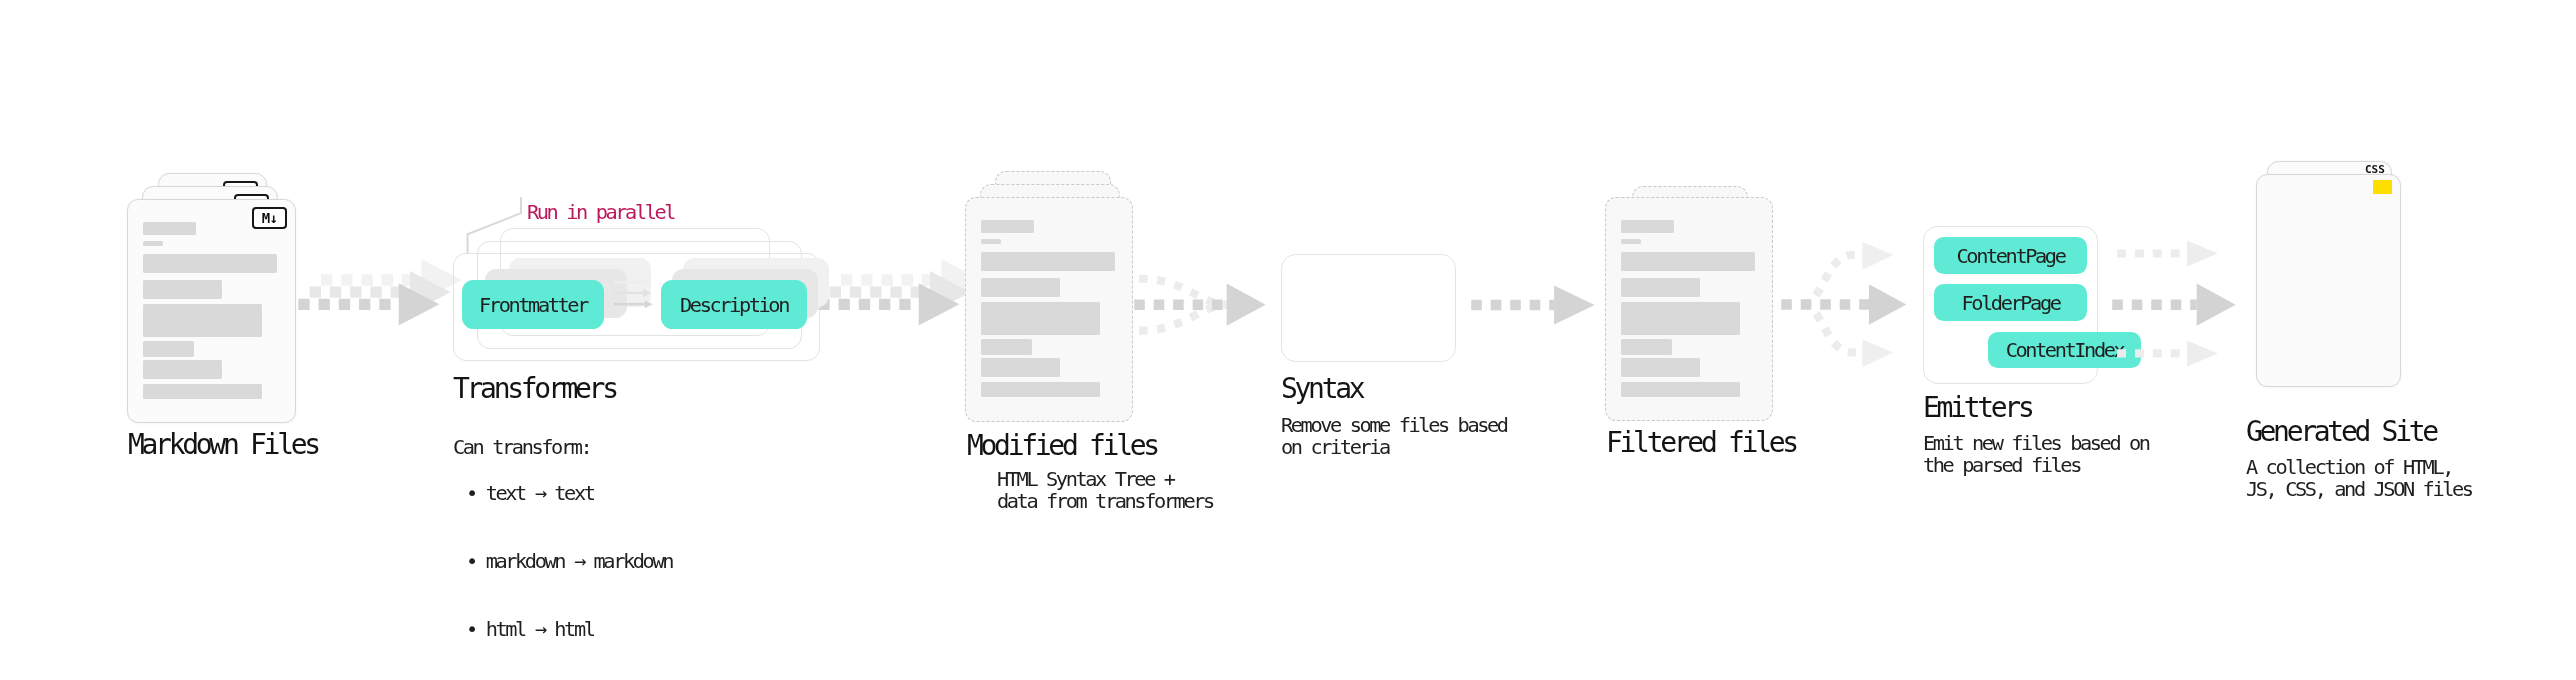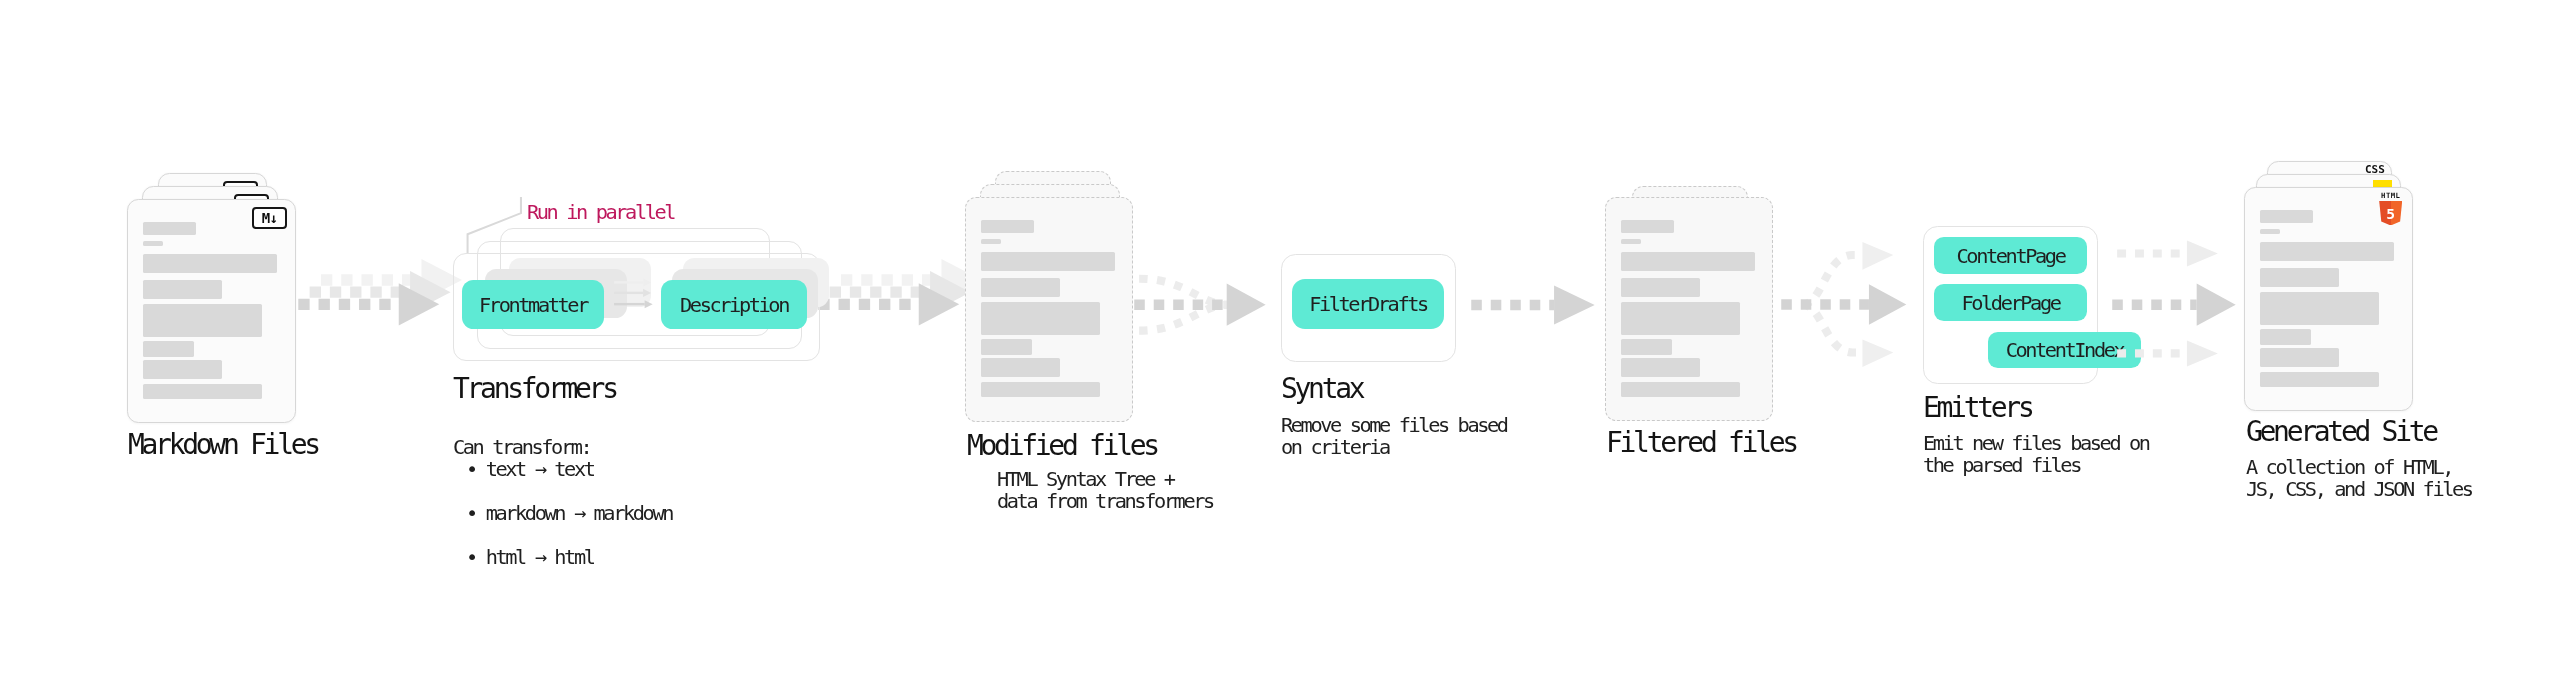--- a/index.html
+++ b/index.html
@@ -42,21 +42,21 @@
     position:absolute;background:#5eead4;border-radius:11.4px;
     display:flex;align-items:center;justify-content:center;
     font-size:20.3px;letter-spacing:-2.4px;color:#1f1f1f;white-space:nowrap;
   }
   .btn.ghost1{background:#e7e7e7;}
   .btn.ghost2{background:#f1f1f1;}
   
   .h{position:absolute;font-size:28px;letter-spacing:-3.3px;color:#141414;white-space:nowrap;line-height:28px;}
   .d{position:absolute;font-size:20.3px;letter-spacing:-2.4px;color:#202020;line-height:22px;white-space:pre-line;}
   .annot{position:absolute;font-size:20.3px;letter-spacing:-2.4px;color:#be185d;white-space:nowrap;}
-  .bullet{padding-left:13px;}
+  .bullet{padding-left:13px;margin-top:24px;}
   .bullet::before{content:"• ";}
   svg{position:absolute;overflow:visible;}
 </style>
 </head>
 <body>
 
 <div id="canvas">
 
   <div class="doc-card" style="left:158px;top:173px;width:107px;height:203px;z-index:1;">
     <div class="md-badge">M↓</div>
@@ -157,21 +157,20 @@
 data from transformers</div>
 
   <svg style="left:1131px;top:260px;" width="146" height="91" viewBox="0 0 180 112">
     <path d="M 10 23 C 68 23 84 55 120 55" fill="none" stroke="#ececec" stroke-width="10" stroke-dasharray="10 12"></path>
     <path d="M 10 87 C 68 87 84 55 120 55" fill="none" stroke="#ececec" stroke-width="10" stroke-dasharray="10 12"></path>
     <line x1="4" y1="55" x2="118" y2="55" stroke="#d4d4d4" stroke-width="13" stroke-dasharray="13 11"></line>
     <polygon points="118,29 118,81 166,55" fill="#d4d4d4"></polygon>
   </svg>
 
   <div class="frame filled" style="left:1281px;top:254px;width:173px;height:106px;border-radius:14.6px;"></div>
-  <div class="btn" style="left:1292px;top:279px;width:152px;height:50px;border-radius:13px;">FilterDrafts</div>
   <div class="h" style="left:1281px;top:375px;">Syntax</div>
   <div class="d" style="left:1281px;top:414px;">Remove some files based
 on criteria</div>
 
   <svg style="left:1468px;top:282px;" width="134" height="46" viewBox="0 0 165 56">
     <line x1="4" y1="28" x2="106" y2="28" stroke="#d4d4d4" stroke-width="13" stroke-dasharray="13 11"></line>
     <polygon points="106,4 106,52 156,28" fill="#d4d4d4"></polygon>
   </svg>
 
   <div class="doc-card dashed" style="left:1632px;top:186px;width:114px;height:195px;z-index:1;"></div>
@@ -215,34 +214,18 @@
 
   <div class="doc-card" style="left:2267px;top:161px;width:123px;height:203px;z-index:1;">
     <div class="css-badge">
       <div class="css-word">CSS</div>
       <div class="css-bar"></div>
     </div>
   </div>
   <div class="doc-card" style="left:2256px;top:174px;width:143px;height:211px;z-index:2;">
     <div class="js-badge"></div>
   </div>
-  <div class="doc-card bars" style="left:2244px;top:187px;width:167px;height:222px;z-index:3;">
-    <div class="html5-badge">
-      <div class="html5-word">HTML</div>
-      <div class="html5-shield">
-          <span>5</span>
-        </div>
-    </div>
-  <div class="bar" style="top: 22px; width: 53px; height: 13px;"></div>
-      <div class="bar" style="top: 41px; width: 19.5px; height: 4.9px;"></div>
-      <div class="bar" style="top: 54px; width: 134px; height: 18.7px;"></div>
-      <div class="bar" style="top: 80px; width: 79px; height: 18.7px;"></div>
-      <div class="bar" style="top: 104px; width: 119px; height: 32.5px;"></div>
-      <div class="bar" style="top: 141px; width: 51px; height: 16.3px;"></div>
-      <div class="bar" style="top: 160px; width: 79px; height: 18.7px;"></div>
-      <div class="bar" style="top: 184px; width: 119px; height: 14.6px;"></div>
-    </div>
   <div class="h" style="left:2246px;top:418px;">Generated Site</div>
   <div class="d" style="left:2246px;top:456px;">A collection of HTML,
 JS, CSS, and JSON files</div>
 
 </div>
 
 
 </body></html>

